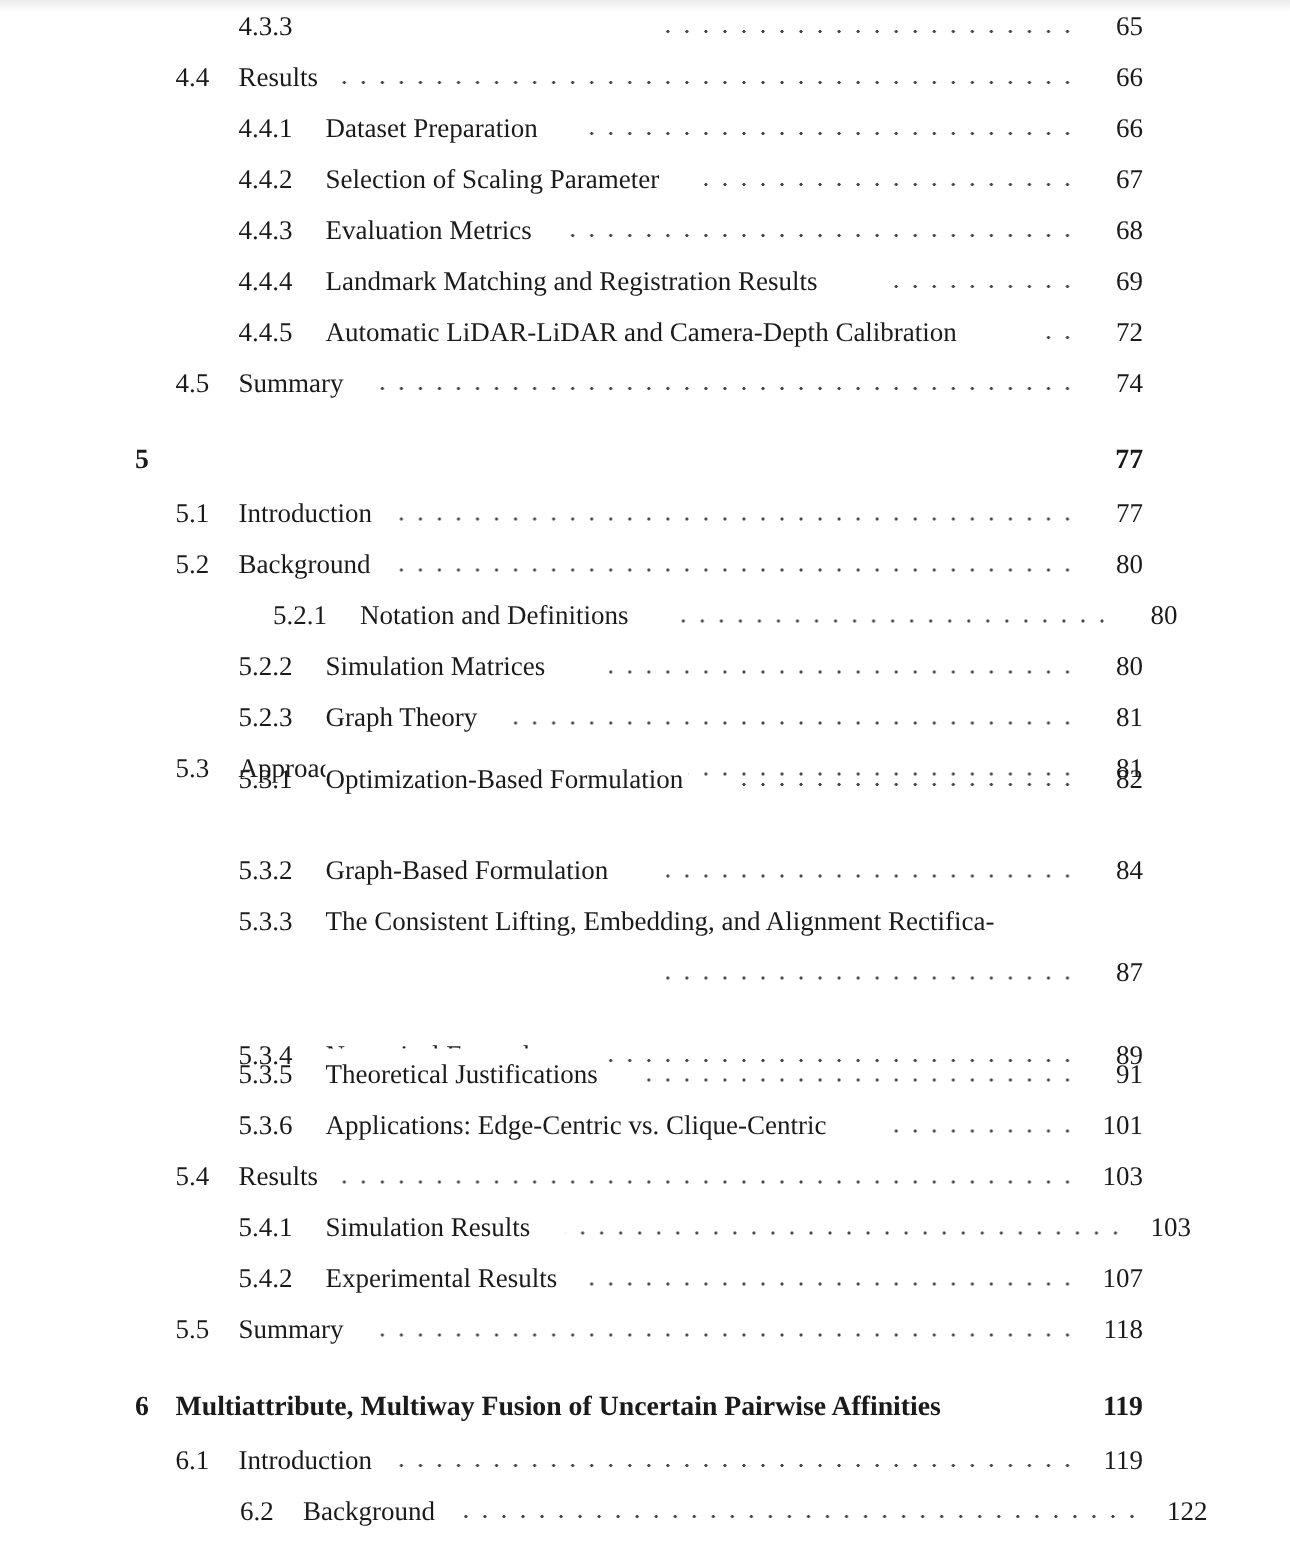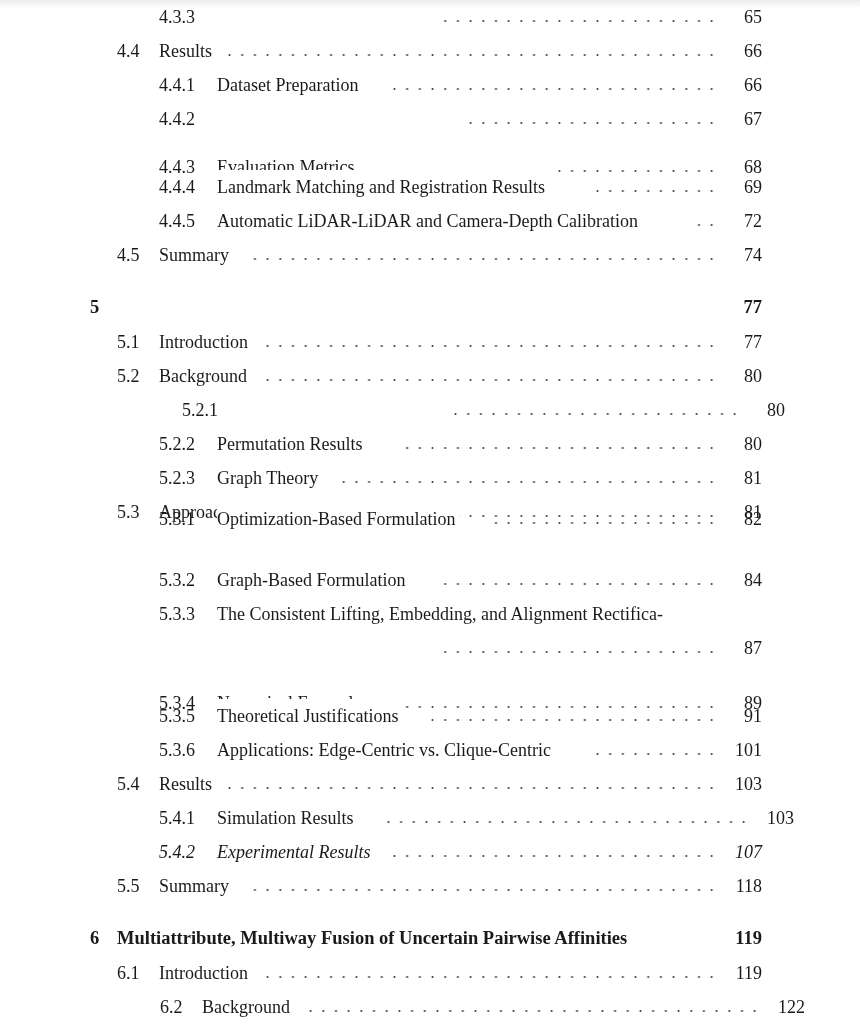--- a/index.html
+++ b/index.html
@@ -56,23 +56,24 @@
     </div>
     <div class="row l3" style="top: 68px;">
       <div class="dots" style="left: 390px;"></div>
       <span class="num">4.4.1</span>
       <span class="title">Dataset Preparation</span>
       <span class="page">66</span>
     </div>
     <div class="row l3" style="top: 102px;">
       <div class="dots" style="left: 466px;"></div>
       <span class="num">4.4.2</span>
+      <span class="title">Selection of Scaling Parameter</span>
       <span class="page">67</span>
     </div>
-    <div class="row l3" style="top: 136px; margin-top: 14px;">
+    <div class="row l3" style="top: 136px;">
       <div class="dots" style="left: 378px;"></div>
       <span class="num">4.4.3</span>
       <span class="title">Evaluation Metrics</span>
       <span class="page">68</span>
     </div>
     <div class="row l3" style="top: 170px;">
       <div class="dots" style="left: 594px;"></div>
       <span class="num">4.4.4</span>
       <span class="title">Landmark Matching and Registration Results</span>
       <span class="page">69</span>
@@ -101,26 +102,27 @@
     </div>
     <div class="row l2" style="top: 359px;">
       <div class="dots" style="left: 262px;"></div>
       <span class="num">5.2</span>
       <span class="title">Background</span>
       <span class="page">80</span>
     </div>
     <div class="row l3" style="top: 393px; margin-left: 23px;">
       <div class="dots" style="left: 425px;"></div>
       <span class="num">5.2.1</span>
+      <span class="title">Notation and Definitions</span>
       <span class="page">80</span>
     </div>
     <div class="row l3" style="top: 427px;">
       <div class="dots" style="left: 396px;"></div>
       <span class="num">5.2.2</span>
-      <span class="title">Permutation Results</span>
+      <span class="title">Simulation Matrices</span>
       <span class="page">80</span>
     </div>
     <div class="row l3" style="top: 461px;">
       <div class="dots" style="left: 336px;"></div>
       <span class="num">5.2.3</span>
       <span class="title">Graph Theory</span>
       <span class="page">81</span>
     </div>
     <div class="row l2" style="top: 495px;">
       <div class="dots" style="left: 247px;"></div>
@@ -173,21 +175,21 @@
       <span class="num">5.4</span>
       <span class="title">Results</span>
       <span class="page">103</span>
     </div>
     <div class="row l3" style="top: 801px; padding-left: 32px;">
       <div class="dots" style="left: 377px;"></div>
       <span class="num">5.4.1</span>
       <span class="title">Simulation Results</span>
       <span class="page">103</span>
     </div>
-    <div class="row l3" style="top: 835px; font-style: italic;">
+    <div class="row l3" style="top: 835px;">
       <div class="dots" style="left: 392px;"></div>
       <span class="num">5.4.2</span>
       <span class="title">Experimental Results</span>
       <span class="page">107</span>
     </div>
     <div class="row l2" style="top: 869px;">
       <div class="dots" style="left: 247px;"></div>
       <span class="num">5.5</span>
       <span class="title">Summary</span>
       <span class="page">118</span>

